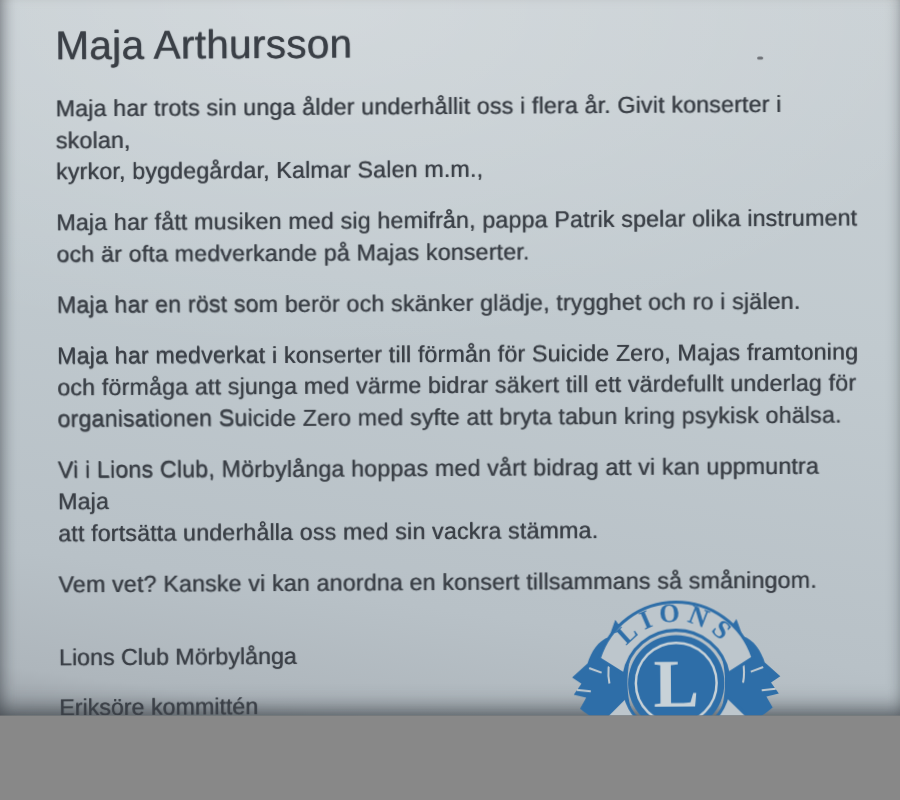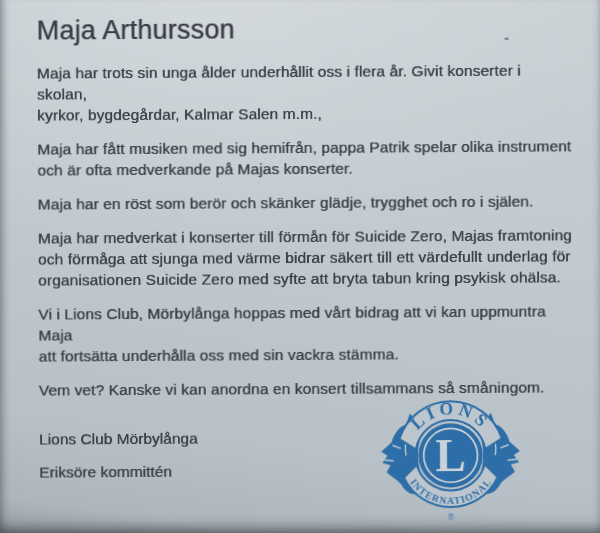--- a/index.html
+++ b/index.html
@@ -1,17 +1,17 @@
 <!DOCTYPE html>
 <html><head>
 <meta charset="utf-8">
 <style>
   html,body { margin:0; padding:0; background:#888; }
   .photo {
-    position:relative; width:600px; height:533px; overflow:hidden;
+    position:relative; width:600px; height:477px; overflow:hidden;
     font-family:"Liberation Sans", sans-serif;
     color:#3a3f46;
     background:
       radial-gradient(140% 90% at 35% 0%, rgba(255,255,255,0.20), rgba(255,255,255,0) 55%),
       linear-gradient(188deg, #cad1d5 0%, #c1cacf 42%, #b8c1c7 80%, #aeb6bc 94%, #989fa5 100%);
     box-shadow:
       inset 7px 0 10px -6px rgba(58,63,70,0.55),
       inset 0 -11px 14px -7px rgba(50,55,61,0.70),
       inset -5px 0 9px -7px rgba(58,63,70,0.38),
       inset 0 5px 7px -5px rgba(255,255,255,0.30);

